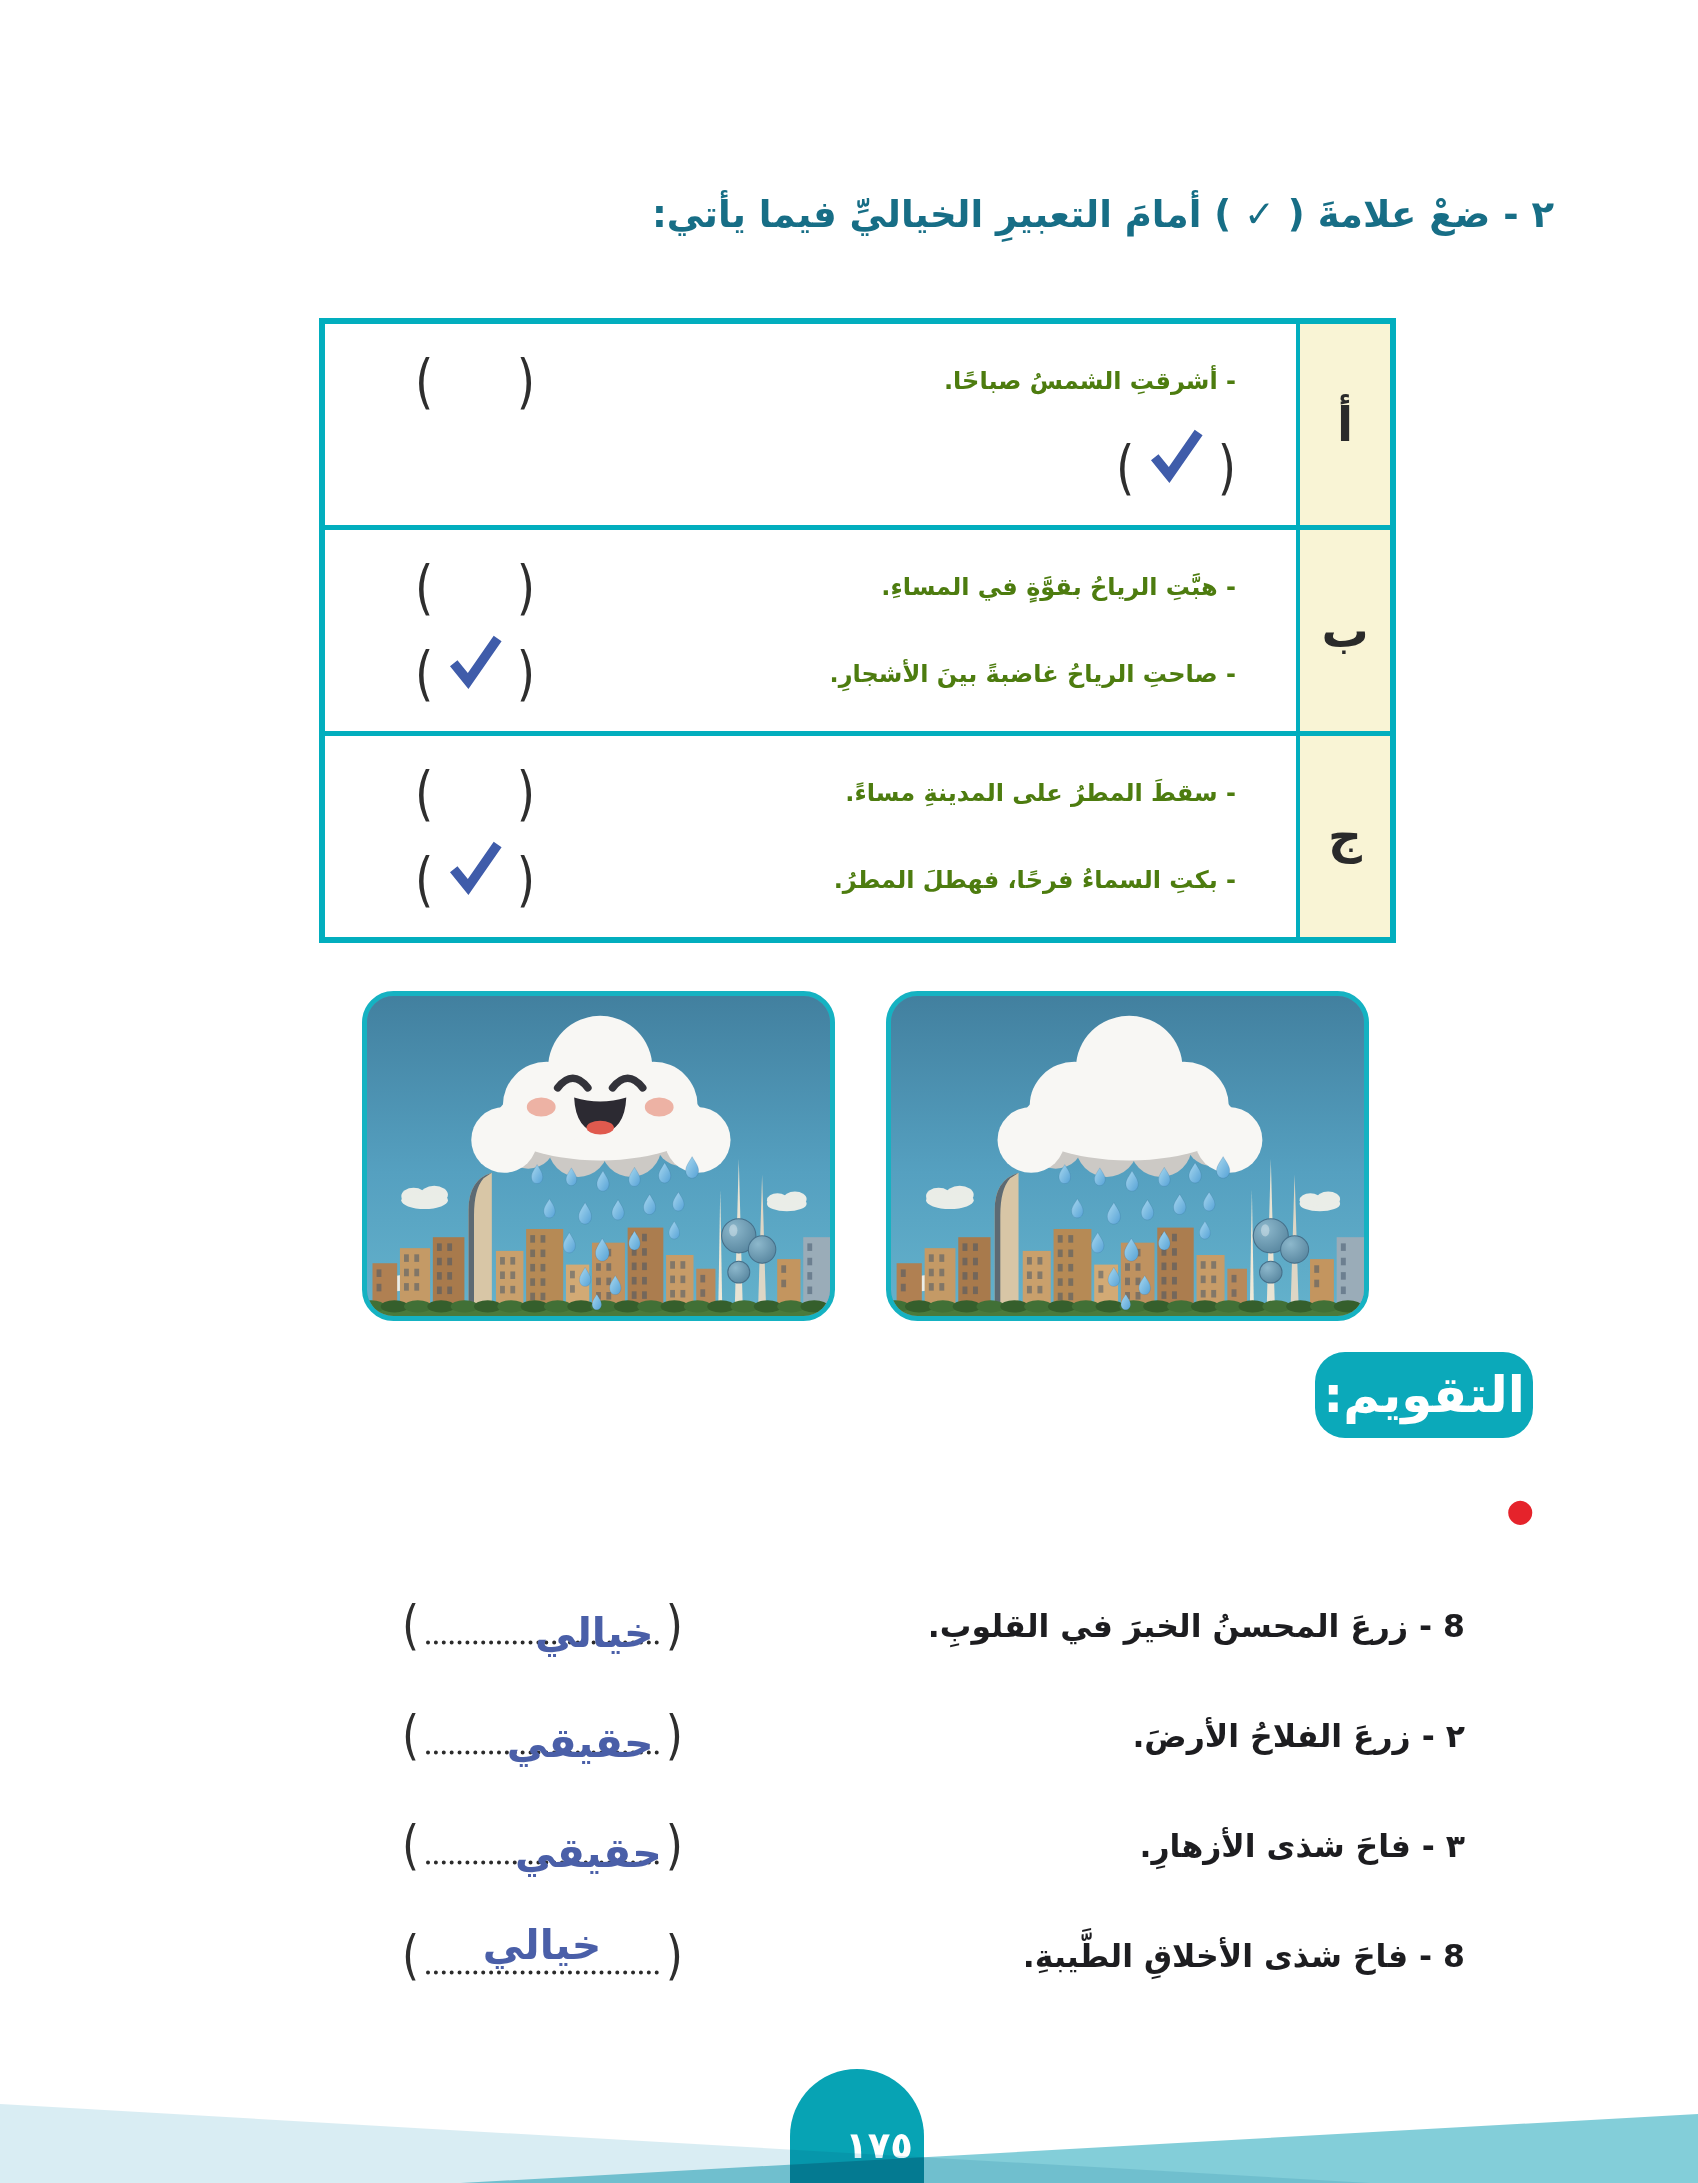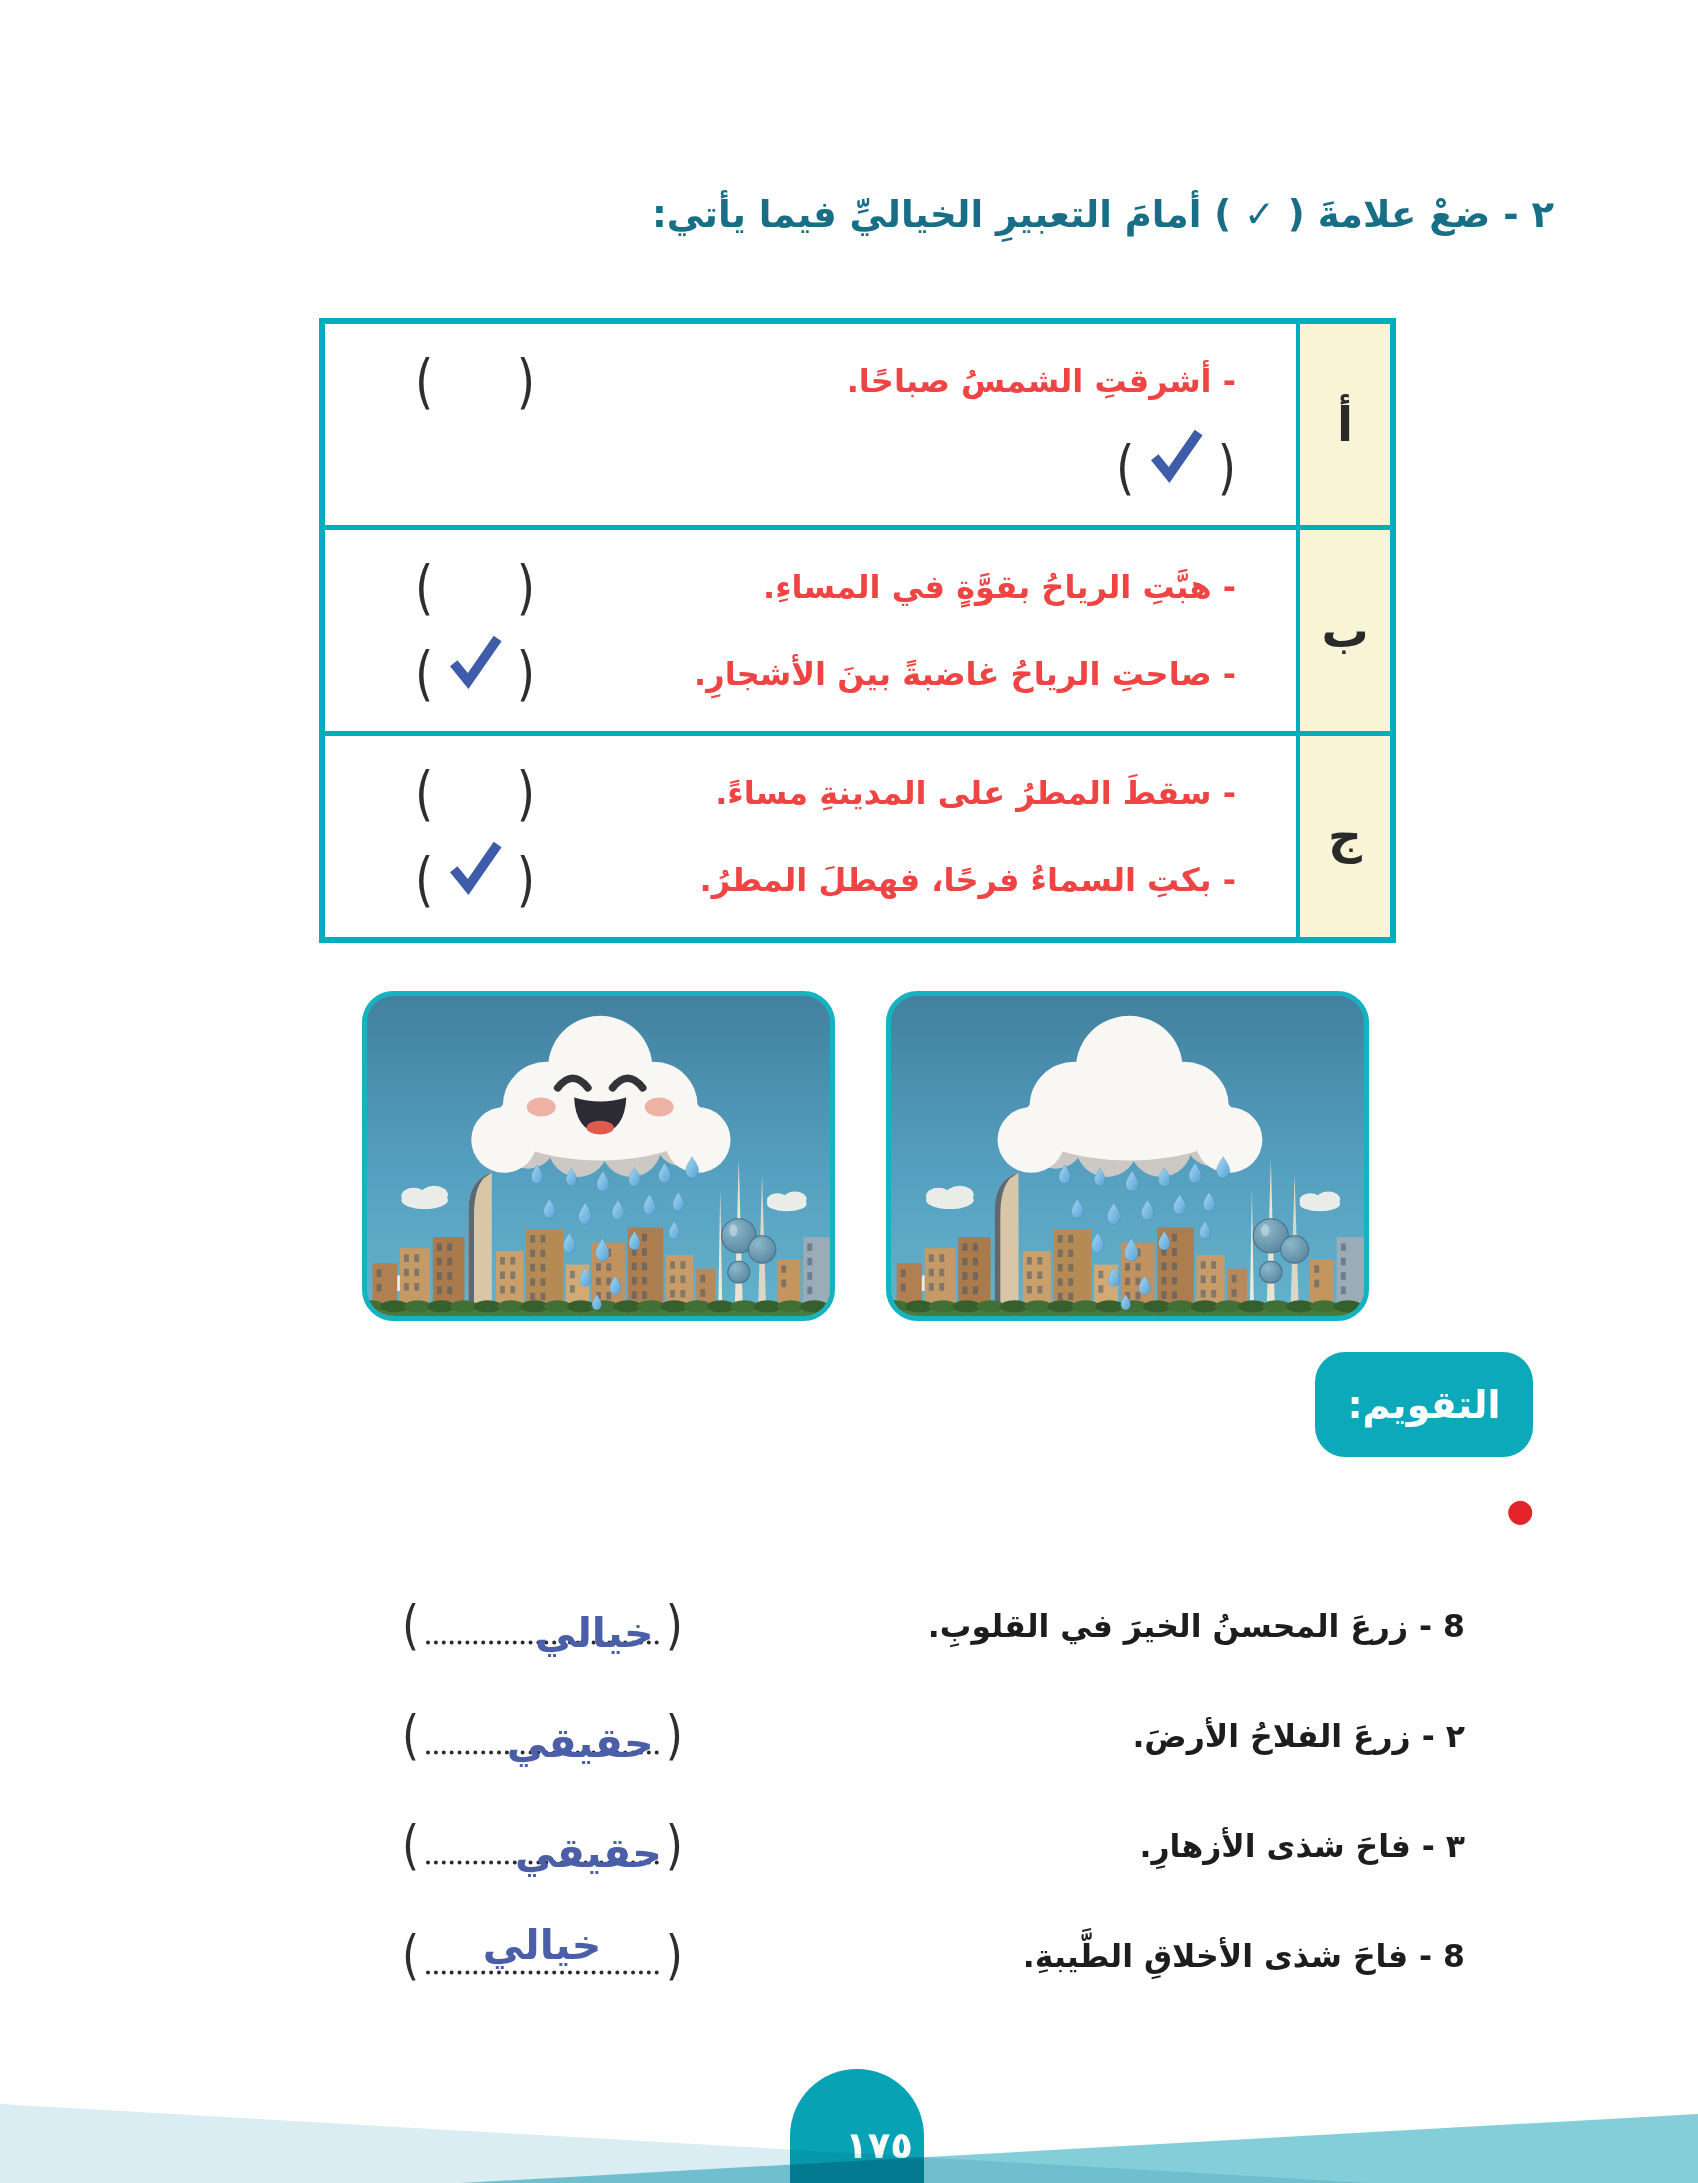--- a/index.html
+++ b/index.html
@@ -13,37 +13,37 @@
   
   .etable{position:absolute;top:270px;left:320px;width:1077px;height:625px;
           border:6.2px solid #02aebe;box-sizing:border-box;display:flex;flex-direction:column;background:#fff;}
   .erow{flex:1;display:flex;border-top:5.5px solid #02aebe;min-height:0;}
   .erow:first-child{border-top:none;}
   .cell-letter{width:90px;background:#f9f4d5;border-left:4.8px solid #02aebe;
                display:flex;align-items:center;justify-content:center;
                font-size:47px;font-weight:bold;color:#2a2a2a;}
   .cell-content{flex:1;display:flex;flex-direction:column;justify-content:space-evenly;padding:8.2px 0;}
   .eline{display:flex;align-items:center;justify-content:space-between;padding-left:0;padding-right:60px;}
-  .sentence{font-size:32px;font-weight:bold;color:#ef4444;white-space:nowrap;}
+  .sentence{font-size:24px;font-weight:bold;color:#4d7c0f;white-space:nowrap;}
   .parens{position:relative;width:120px;height:75px;margin-left:90px;direction:ltr;
           display:flex;justify-content:space-between;align-items:center;
           font-size:47px;color:#2e2e2e;flex:none;}
   .parens .p{transform:scaleY(1.25);line-height:1;}
   .check-wrap{position:absolute;left:50%;top:50%;transform:translate(-50%,-60%);}
 
   
   .pic{position:absolute;top:943px;height:320px;border:5.5px solid #15b2c2;border-radius:31.5px;
        overflow:hidden;box-sizing:content-box;background:#4f8fae;}
   #pic-happy{left:363px;width:463px;}
   #pic-plain{left:887px;width:473px;}
   .pic svg{display:block;width:100%;height:100%;}
 
   
-  .eval-badge{position:absolute;top:1304px;left:1316px;width:218px;height:105px;background:#0ba9ba;
-              border-radius:30px;color:#ffffff;font-size:38px;font-weight:bold;
+  .eval-badge{position:absolute;top:1304px;left:1316px;width:218px;height:86px;background:#0ba9ba;
+              border-radius:30px;color:#ffffff;font-size:50px;font-weight:bold;
               display:flex;align-items:center;justify-content:center;}
 
   
   .instruction{position:absolute;top:1440px;right:164px;width:1342px;display:flex;
                align-items:flex-start;gap:19px;color:#e5232b;font-size:31px;font-weight:bold;line-height:1.5;}
   .bullet{font-size:31.5px;line-height:1.45;flex:none;}
 
   
   #items{position:absolute;top:1523px;left:0;right:0;}
   .answer-item{position:relative;height:110px;}

